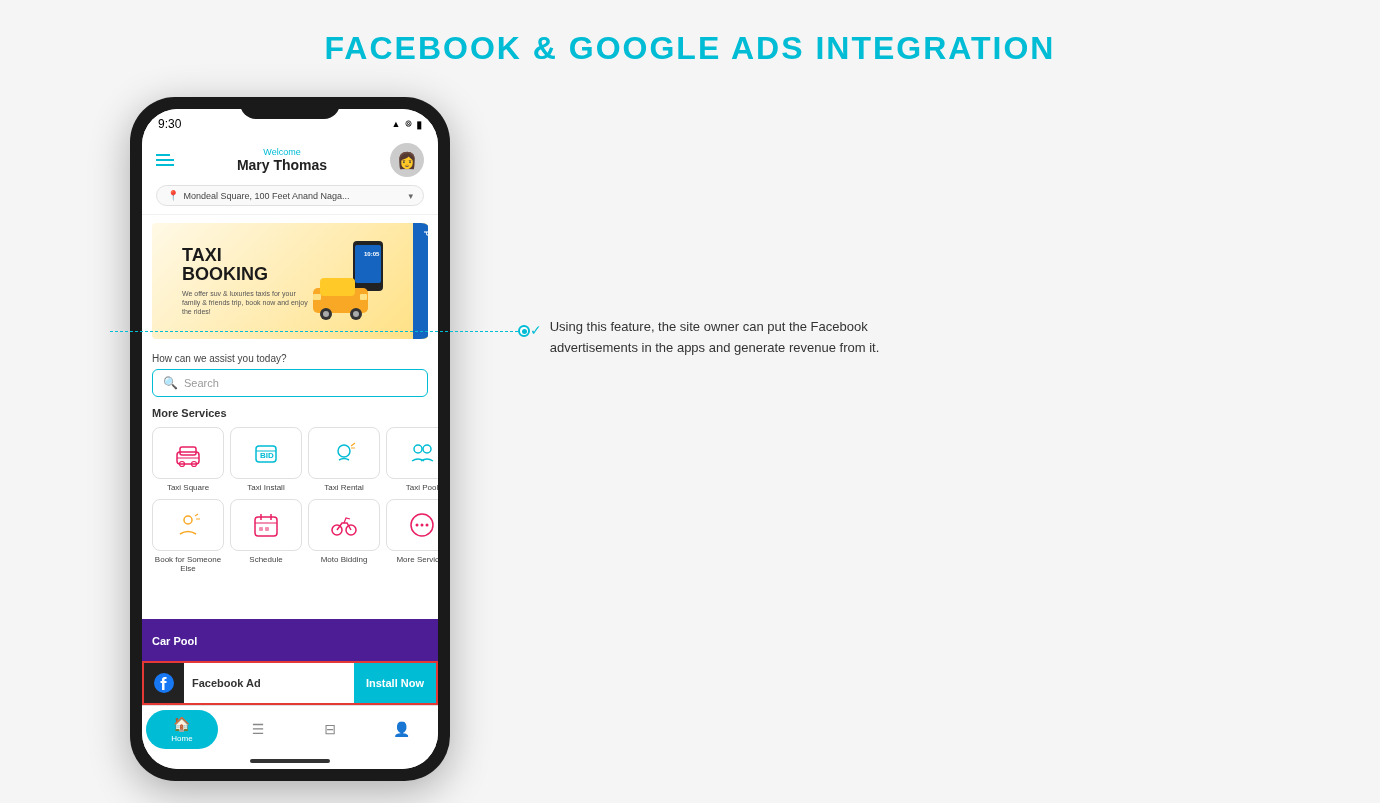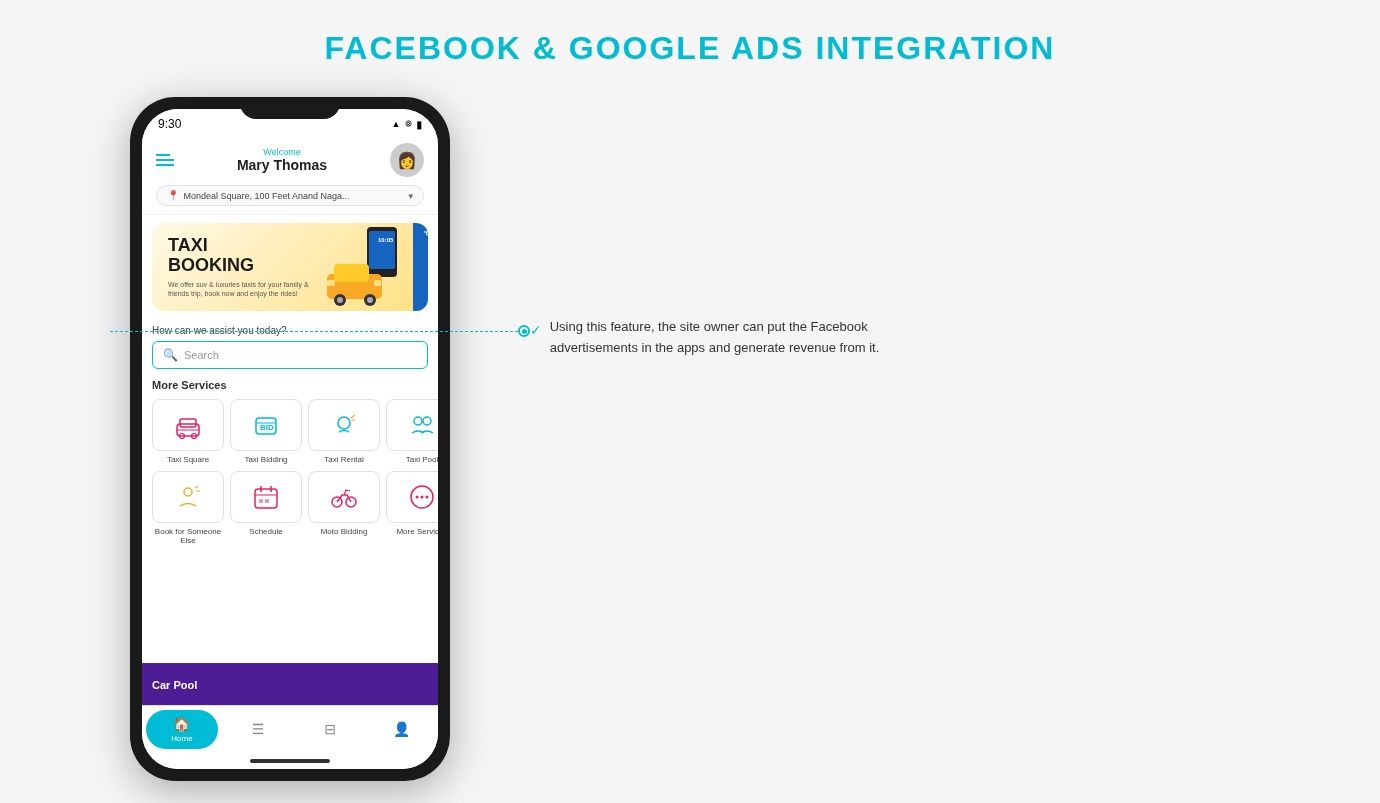--- a/index.html
+++ b/index.html
@@ -153,26 +153,26 @@
     .chevron-down { color: #666; font-size: 9px; }
 
     
     .banner-section {
       padding: 8px 10px;
       flex-shrink: 0;
     }
 
     .banner {
       background: linear-gradient(135deg, #fff9e6 0%, #ffe082 100%);
-      border-radius: 12px;
-      height: 88px;
+      border-radius: 4px;
+      height: 116px;
       display: flex;
       align-items: center;
       justify-content: space-between;
-      padding: 10px 16px;
+      padding: 10px 30px;
       position: relative;
       overflow: hidden;
     }
 
     .banner-text-block { flex: 1; }
 
     .banner-title {
       font-size: 18px;
       font-weight: 900;
       color: #1a1a1a;
@@ -557,21 +557,21 @@
           </div>
 
           <div class="service-item">
             <div class="service-icon-box">
               <svg viewBox="0 0 30 30" fill="none">
                 <rect x="5" y="8" width="20" height="16" rx="3" stroke="#00bcd4" stroke-width="1.5"></rect>
                 <text x="9" y="20" fill="#00bcd4" font-size="8" font-weight="bold">BID</text>
                 <line x1="5" y1="13" x2="25" y2="13" stroke="#00bcd4" stroke-width="1"></line>
               </svg>
             </div>
-            <span class="service-label">Taxi Bidding</span>
+            <span class="service-label">Taxi Install</span>
           </div>
 
           <div class="service-item">
             <div class="service-icon-box">
               <svg viewBox="0 0 30 30" fill="none">
                 <circle cx="15" cy="13" r="6" stroke="#00bcd4" stroke-width="1.5"></circle>
                 <path d="M10 22 Q15 19 20 22" stroke="#00bcd4" stroke-width="1.5"></path>
                 <path d="M22 8 L26 5 M22 10 L26 10" stroke="#f9a825" stroke-width="1.2"></path>
               </svg>
             </div>
@@ -639,20 +639,30 @@
             <span class="service-label">More Services</span>
           </div>
 
         </div>
       </div>
 
       <div class="carpool-banner">
         <span class="carpool-title">Car Pool</span>
       </div>
 
+      <div class="facebook-ad-bar">
+        <div class="fb-ad-icon">
+          <svg viewBox="0 0 22 22" fill="none">
+            <circle cx="11" cy="11" r="10" fill="#1877f2"></circle>
+            <path d="M13.5 11H11.5V18H9V11H7.5V9H9V7.5C9 6 10 5 11.5 5H13.5V7H12.5C12 7 11.5 7.2 11.5 8V9H13.5L13.5 11Z" fill="white"></path>
+          </svg>
+        </div>
+        <span class="fb-ad-text">Facebook Ad</span>
+        <button class="install-btn">Install Now</button>
+      </div>
 
       <div class="bottom-nav">
         <div class="nav-item active">
           <span class="nav-icon">🏠</span>
           <span>Home</span>
         </div>
         <div class="nav-item">
           <span class="nav-icon">☰</span>
         </div>
         <div class="nav-item">

